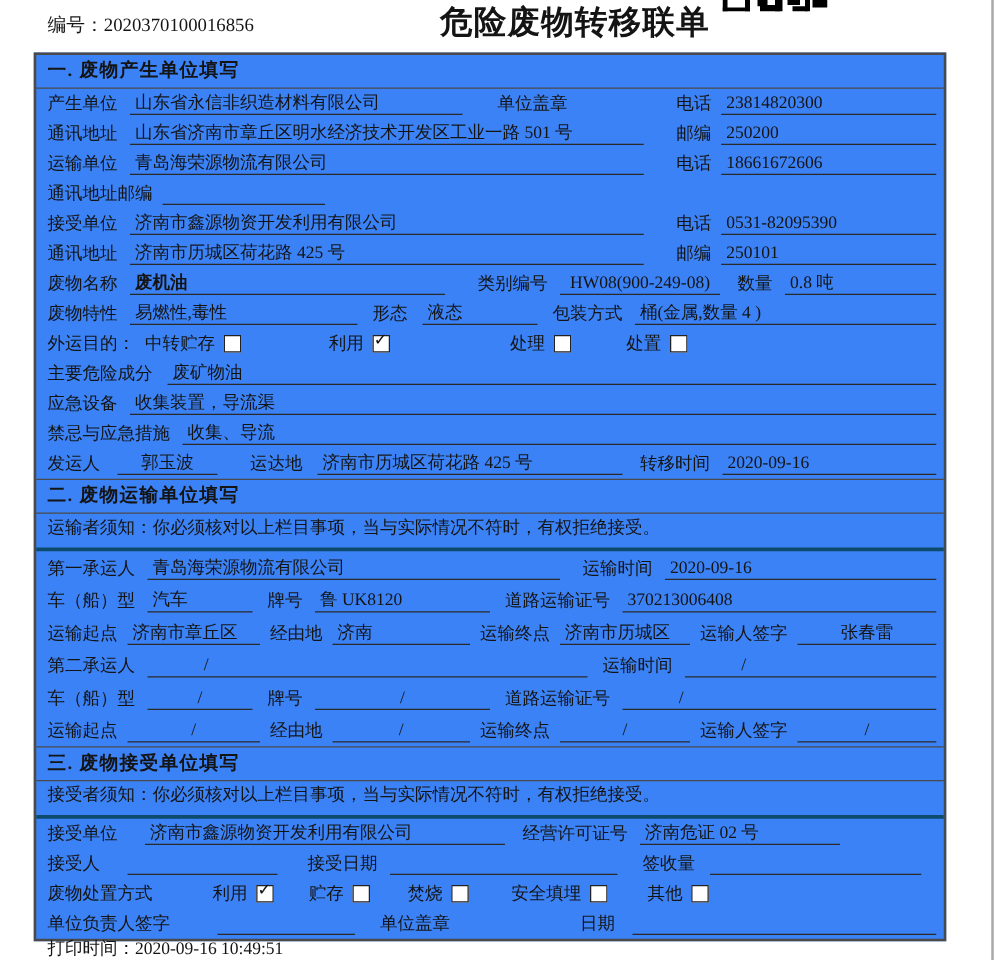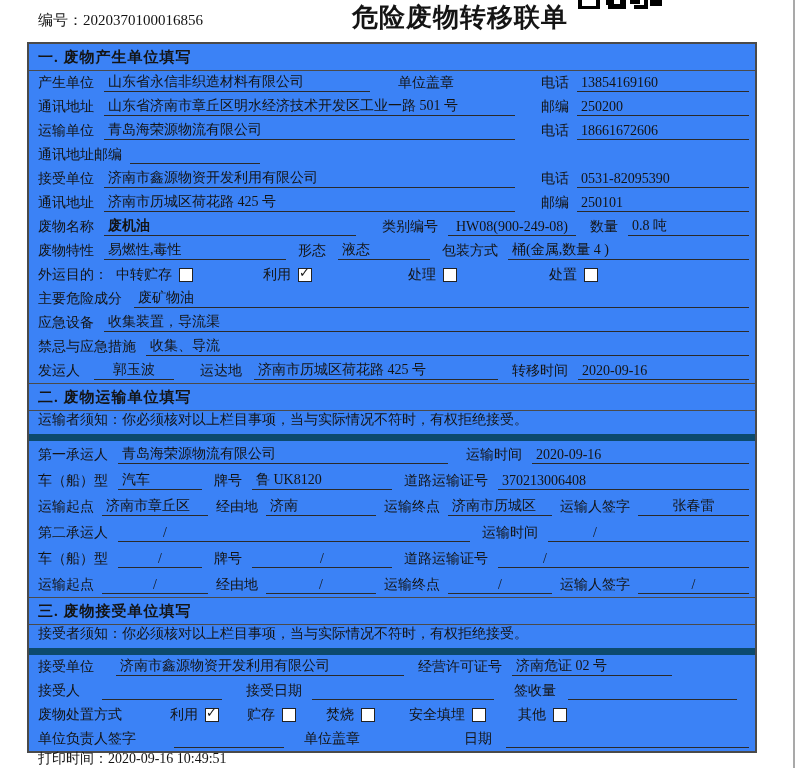--- a/index.html
+++ b/index.html
@@ -14,21 +14,21 @@
   .qr{position:absolute;top:0;left:578px;width:84px;height:10px;}
   .edge-line{position:absolute;top:0;right:1px;width:2px;height:768px;background:#a9a9a9;}
   .tbl{position:absolute;top:42px;left:27px;width:730px;box-sizing:border-box;
        border:2px solid #4a4a4a;background:#3b82f6;}
   .sec-h{height:26px;line-height:26px;font-weight:bold;font-size:15px;
          padding-left:9px;border-bottom:1px solid #4a4a4a;letter-spacing:1px;}
   .bt{border-top:1px solid #4a4a4a;}
   .row{display:flex;align-items:flex-end;height:24px;box-sizing:border-box;
        padding:0 6px 3px 9px;}
   .row.r26{height:26px;}
-  .row.notice{height:30px;padding-bottom:6px;border-bottom:7px solid #0c4a6e;align-items:center;}
+  .row.notice{height:30px;padding-bottom:6px;border-bottom:3px solid #0c4a6e;align-items:center;}
   .lbl{white-space:nowrap;flex:none;}
   .val{border-bottom:1px solid #2a2a2a;white-space:nowrap;padding:0 4px;
        box-sizing:border-box;overflow:hidden;flex:none;}
   .grow{flex:1 1 auto;}
   .c{text-align:center;}
   .pl{padding-left:45px;}
   .cb{width:12px;height:12px;border:1px solid #222;flex:none;margin:0 0 2px 7px;
       position:relative;background:#fff;}
   .cb.checked::after{content:"\2713";position:absolute;left:0;top:-4px;font-size:13px;
       font-weight:bold;font-family:"DejaVu Sans",sans-serif;}
@@ -57,21 +57,21 @@
 
 <div class="tbl">
 
   <div class="sec-h">一. 废物产生单位填写</div>
 
   <div class="row">
     <span class="lbl">产生单位</span>
     <span class="val" style="width:266px;margin-left:10px;">山东省永信非织造材料有限公司</span>
     <span class="lbl" style="margin-left:28px;">单位盖章</span>
     <span class="lbl" style="margin-left:auto;">电话</span>
-    <span class="val" style="width:172px;margin-left:8px;">13854169160</span>
+    <span class="val" style="width:172px;margin-left:8px;">23814820300</span>
   </div>
 
   <div class="row">
     <span class="lbl">通讯地址</span>
     <span class="val grow" style="margin-left:10px;margin-right:26px;">山东省济南市章丘区明水经济技术开发区工业一路 501 号</span>
     <span class="lbl">邮编</span>
     <span class="val" style="width:172px;margin-left:8px;">250200</span>
   </div>
 
   <div class="row">
@@ -121,21 +121,21 @@
   </div>
 
   <div class="row">
     <span class="lbl">外运目的：</span>
     <span class="lbl" style="margin-left:8px;">中转贮存</span>
     <span class="cb"></span>
     <span class="lbl" style="margin-left:70px;">利用</span>
     <span class="cb checked"></span>
     <span class="lbl" style="margin-left:96px;">处理</span>
     <span class="cb"></span>
-    <span class="lbl" style="margin-left:92px;text-align:right;">处置</span>
+    <span class="lbl" style="margin-left:44px;text-align:right;">处置</span>
     <span class="cb"></span>
   </div>
 
   <div class="row">
     <span class="lbl">主要危险成分</span>
     <span class="val grow" style="margin-left:12px;">废矿物油</span>
   </div>
 
   <div class="row">
     <span class="lbl">应急设备</span>

